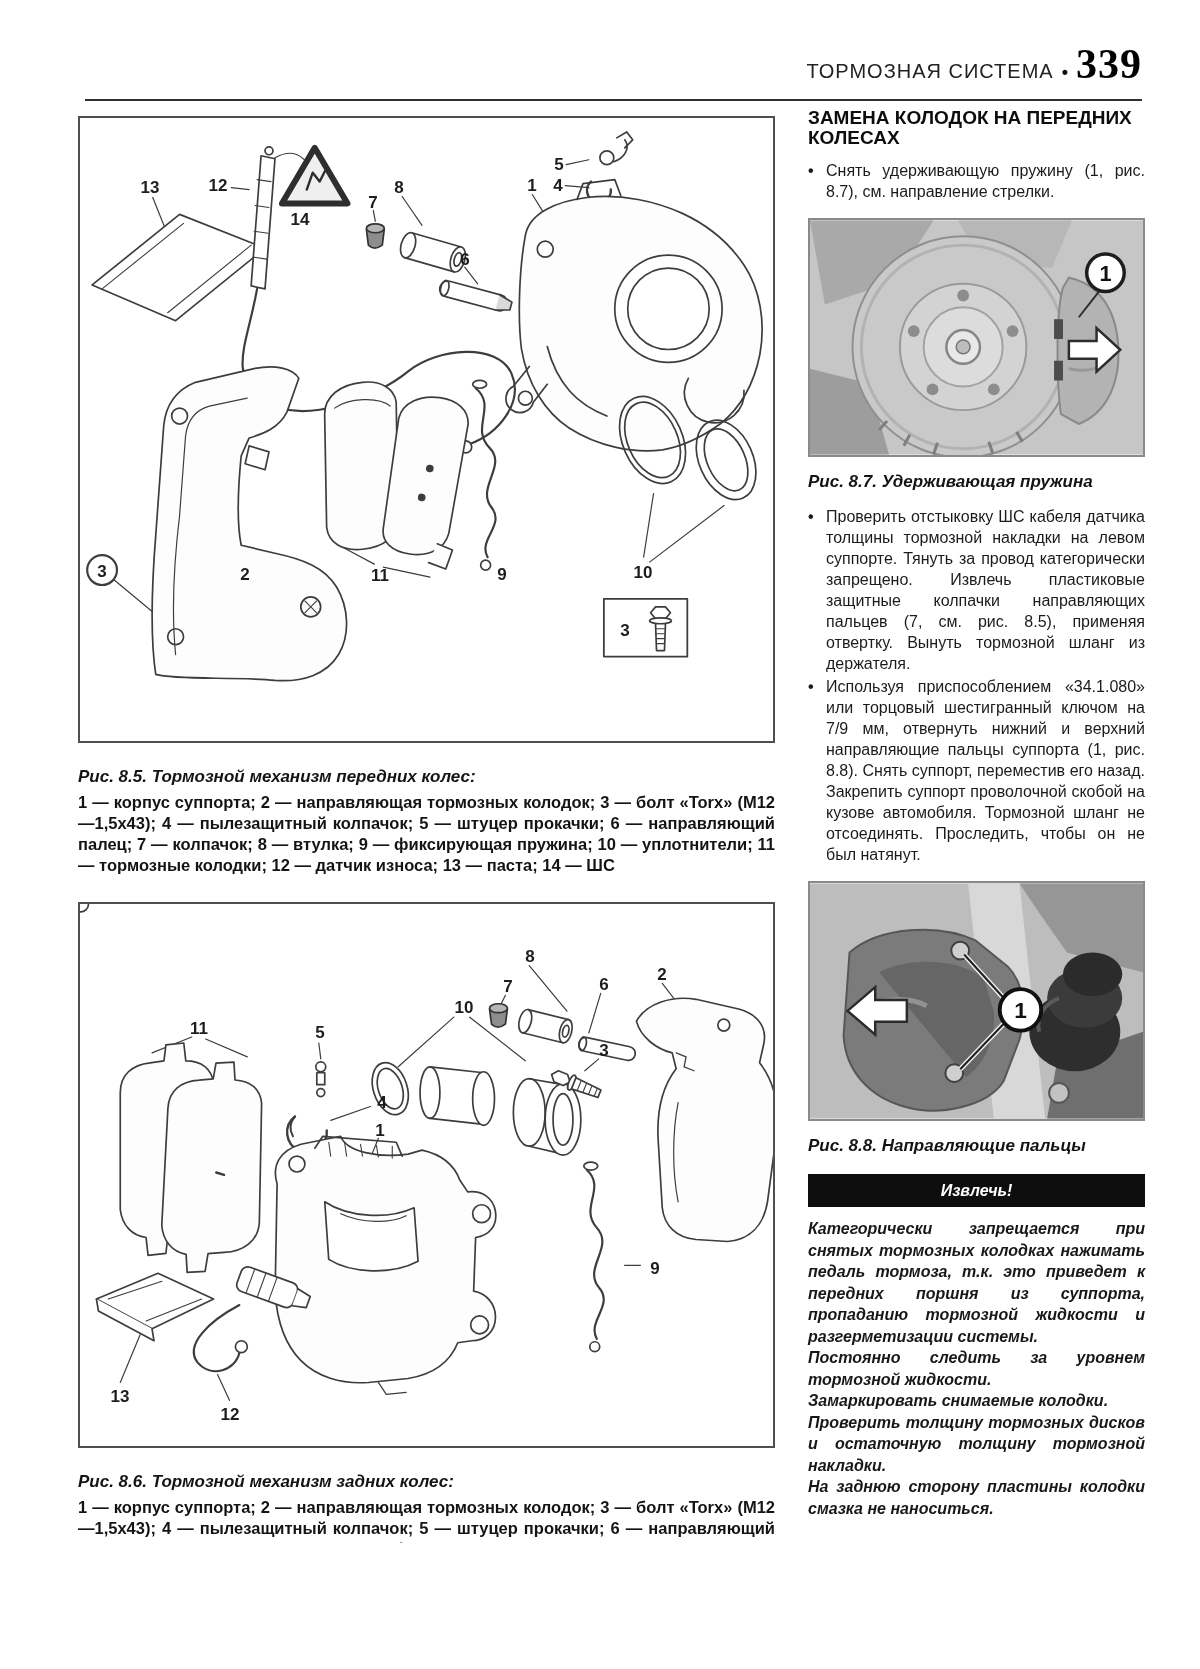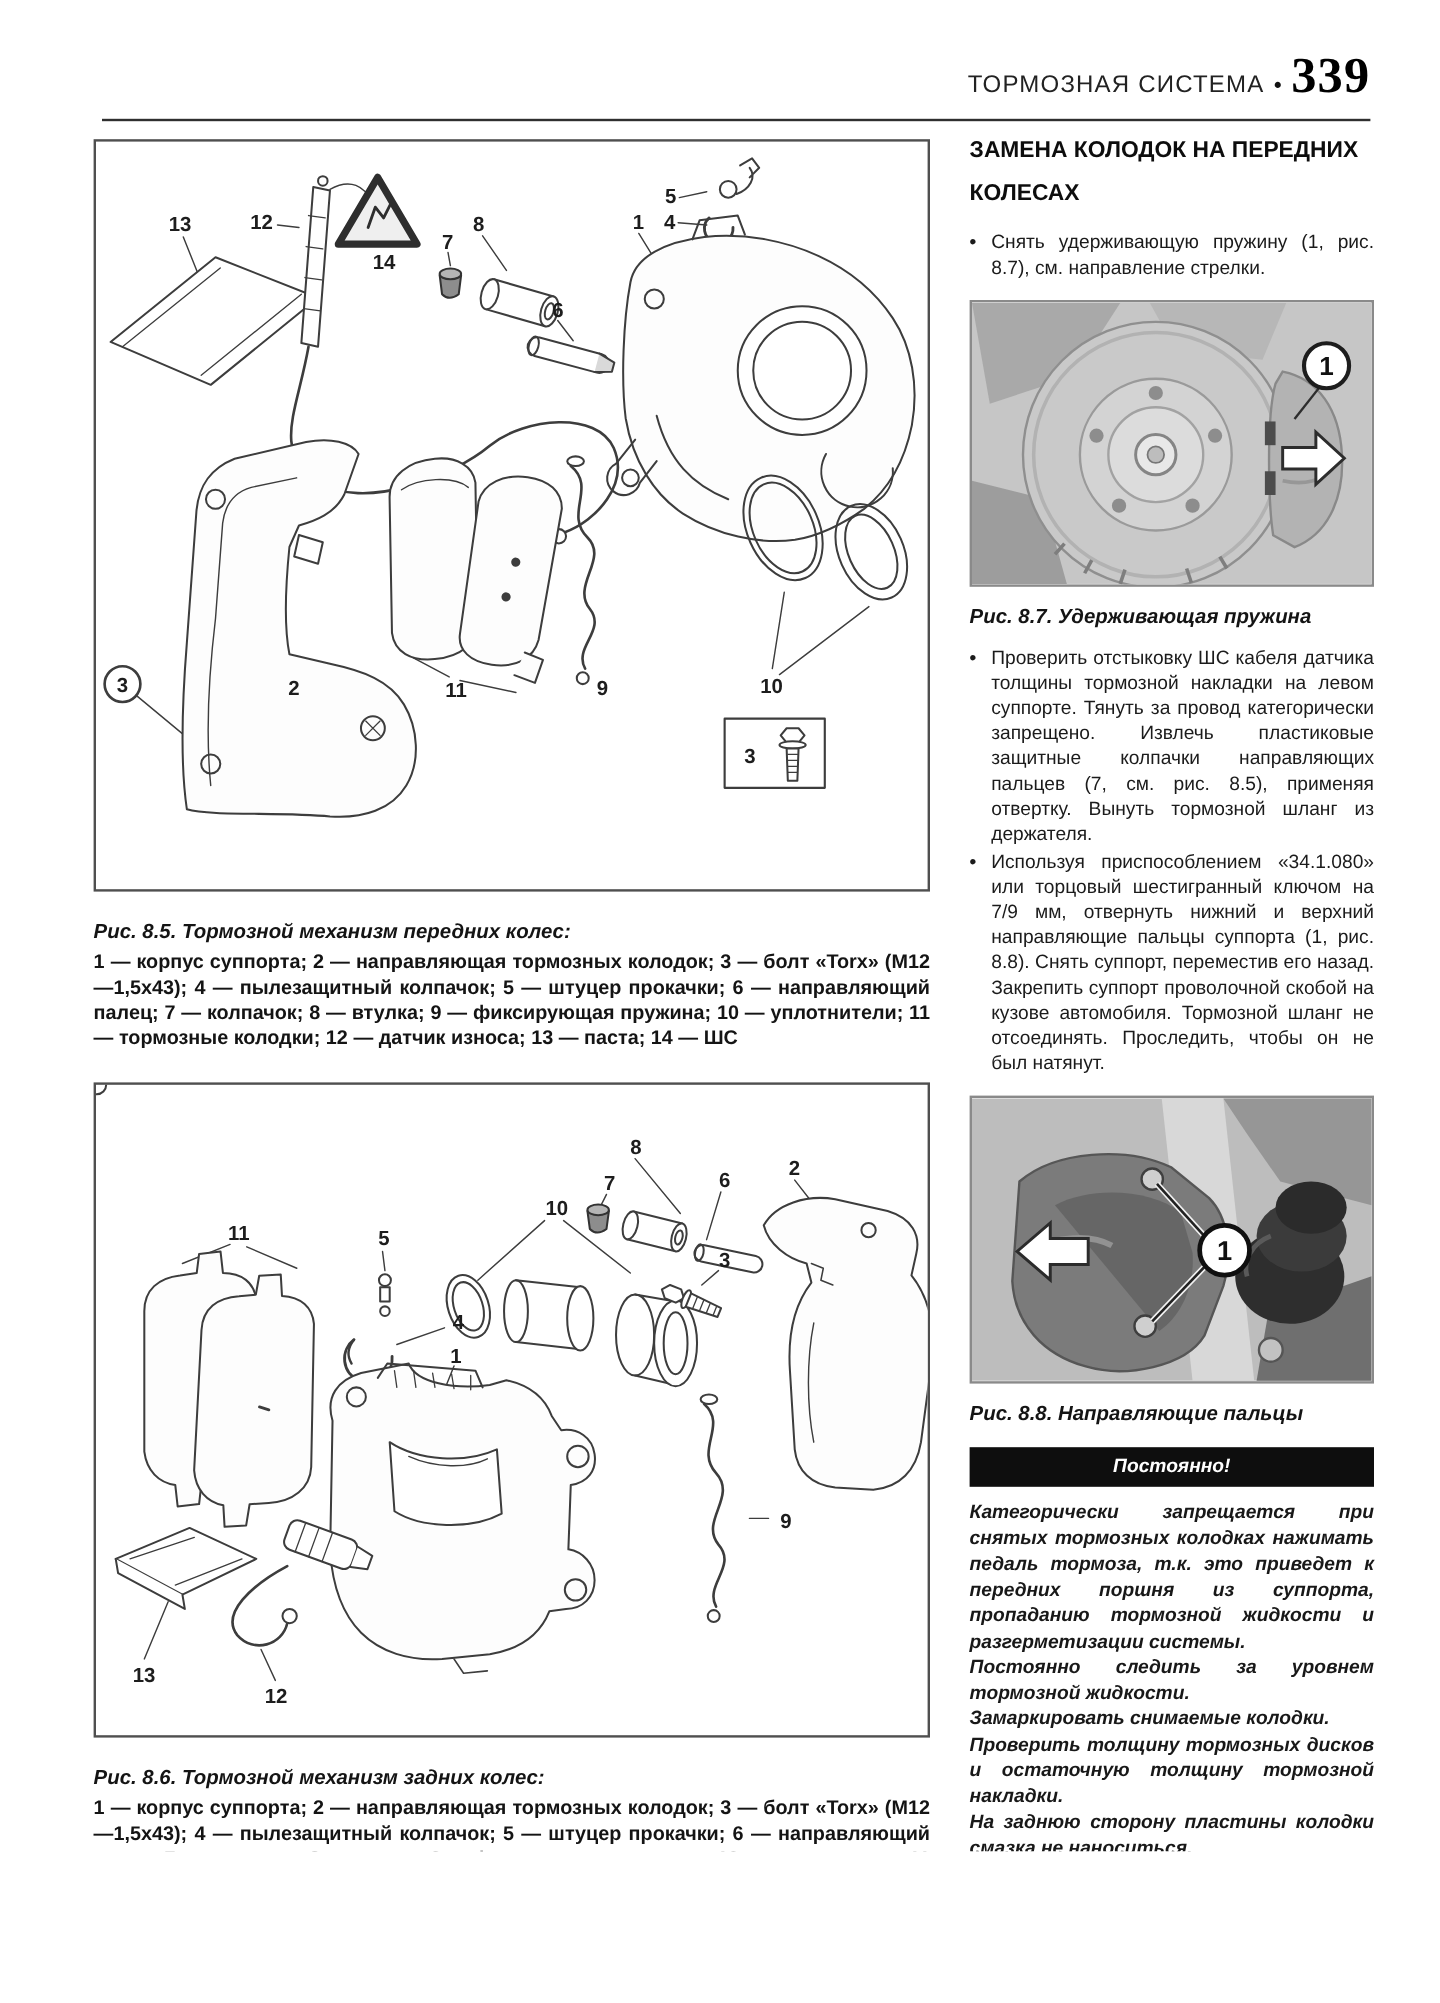--- a/index.html
+++ b/index.html
@@ -17,21 +17,21 @@
   .figbox svg{display:block;}
   .co{position:absolute;transform:translate(-50%,-50%);font-size:17px;font-weight:700;color:#1d1d1d;
       white-space:nowrap;line-height:1;}
   .cap{margin-top:24px;}
   .cap-title{font-size:17px;font-weight:700;font-style:italic;color:#141414;margin-bottom:5px;}
   .cap-body{font-size:16.5px;font-weight:700;line-height:21px;color:#141414;
             text-align:justify;}
   .box2{margin-top:26px;}
   
   .rightcol{position:absolute;left:808px;top:108px;width:337px;}
-  .sec-h{font-size:19px;font-weight:700;line-height:36px;color:#0d0d0d;margin:0 0 12px 0;}
+  .sec-h{font-size:19px;font-weight:700;line-height:20px;color:#0d0d0d;margin:0 0 12px 0;}
   .step{display:flex;margin-top:10px;}
   .step .dot{width:18px;flex:0 0 18px;font-size:16px;font-weight:700;line-height:21px;}
   .step p{margin:0;font-size:16px;line-height:21px;text-align:justify;color:#1b1b1b;}
   .photo{margin-top:16px;border:2px solid #8a8a8a;width:333px;position:relative;}
   .photo svg{display:block;}
   .photo-cap{margin-top:15px;font-size:17px;font-weight:700;font-style:italic;color:#141414;}
   .warn-bar{margin-top:18px;height:33px;background:#0e0e0e;display:flex;align-items:center;
             justify-content:center;}
   .warn-bar span{color:#fff;font-size:16px;font-weight:700;font-style:italic;}
   .warn-text{margin-top:11px;}
@@ -154,21 +154,21 @@
             <path d="M0,6 L5,0 L15,0 L20,6 L15,12 L5,12 Z" fill="#fff"></path>
             <ellipse cx="10" cy="14" rx="11" ry="3" fill="#fff"></ellipse>
             <path d="M5,17 L15,17 L14,44 L6,44 Z" fill="#fff"></path>
             <path d="M6,22 H14 M6,27 H14 M6,32 H14 M6,37 H14" stroke-width="1.1"></path>
           </g>
         </g>
       </svg>
 
       <span class="co" style="left:70px;top:69px">13</span>
       <span class="co" style="left:138px;top:67px">12</span>
-      <span class="co" style="left:240px;top:101px">14</span>
+      <span class="co" style="left:220px;top:101px">14</span>
       <span class="co" style="left:293px;top:84px">7</span>
       <span class="co" style="left:319px;top:69px">8</span>
       <span class="co" style="left:479px;top:46px">5</span>
       <span class="co" style="left:478px;top:67px">4</span>
       <span class="co" style="left:452px;top:67px">1</span>
       <span class="co" style="left:385px;top:141px">6</span>
       <span class="co" style="left:22px;top:453px">3</span>
       <span class="co" style="left:165px;top:456px">2</span>
       <span class="co" style="left:300px;top:457px">11</span>
       <span class="co" style="left:422px;top:456px">9</span>
@@ -381,21 +381,21 @@
             <path d="M198,140 L152,188"></path>
         </g>
         <polygon points="98,118 66,118 66,105 38,129 66,153 66,140 98,140" fill="#ffffff" stroke="#2b2b2b" stroke-width="2.5"></polygon>
         <circle cx="213" cy="128" r="21" fill="#fff" stroke="#101010" stroke-width="4"></circle>
         <text x="213" y="136" text-anchor="middle" font-family="Liberation Sans, sans-serif" font-size="23" font-weight="bold" fill="#111">1</text>
       </svg>
     </div>
     <div class="photo-cap">Рис. 8.8. Направляющие пальцы</div>
 
     <div class="warn-bar">
-      <span>Постоянно!</span>
+      <span>Извлечь!</span>
     </div>
     <div class="warn-text">
       <p>Категорически запрещается при снятых тормозных колодках нажимать педаль тормоза, т.к. это приведет к передних поршня из суппорта, пропаданию тормозной жидкости и разгерметизации системы.</p>
       <p>Постоянно следить за уровнем тормозной жидкости.</p>
       <p>Замаркировать снимаемые колодки.</p>
       <p>Проверить толщину тормозных дисков и остаточную толщину тормозной накладки.</p>
       <p>На заднюю сторону пластины колодки смазка не наноситься.</p>
     </div>
   </div>
 

